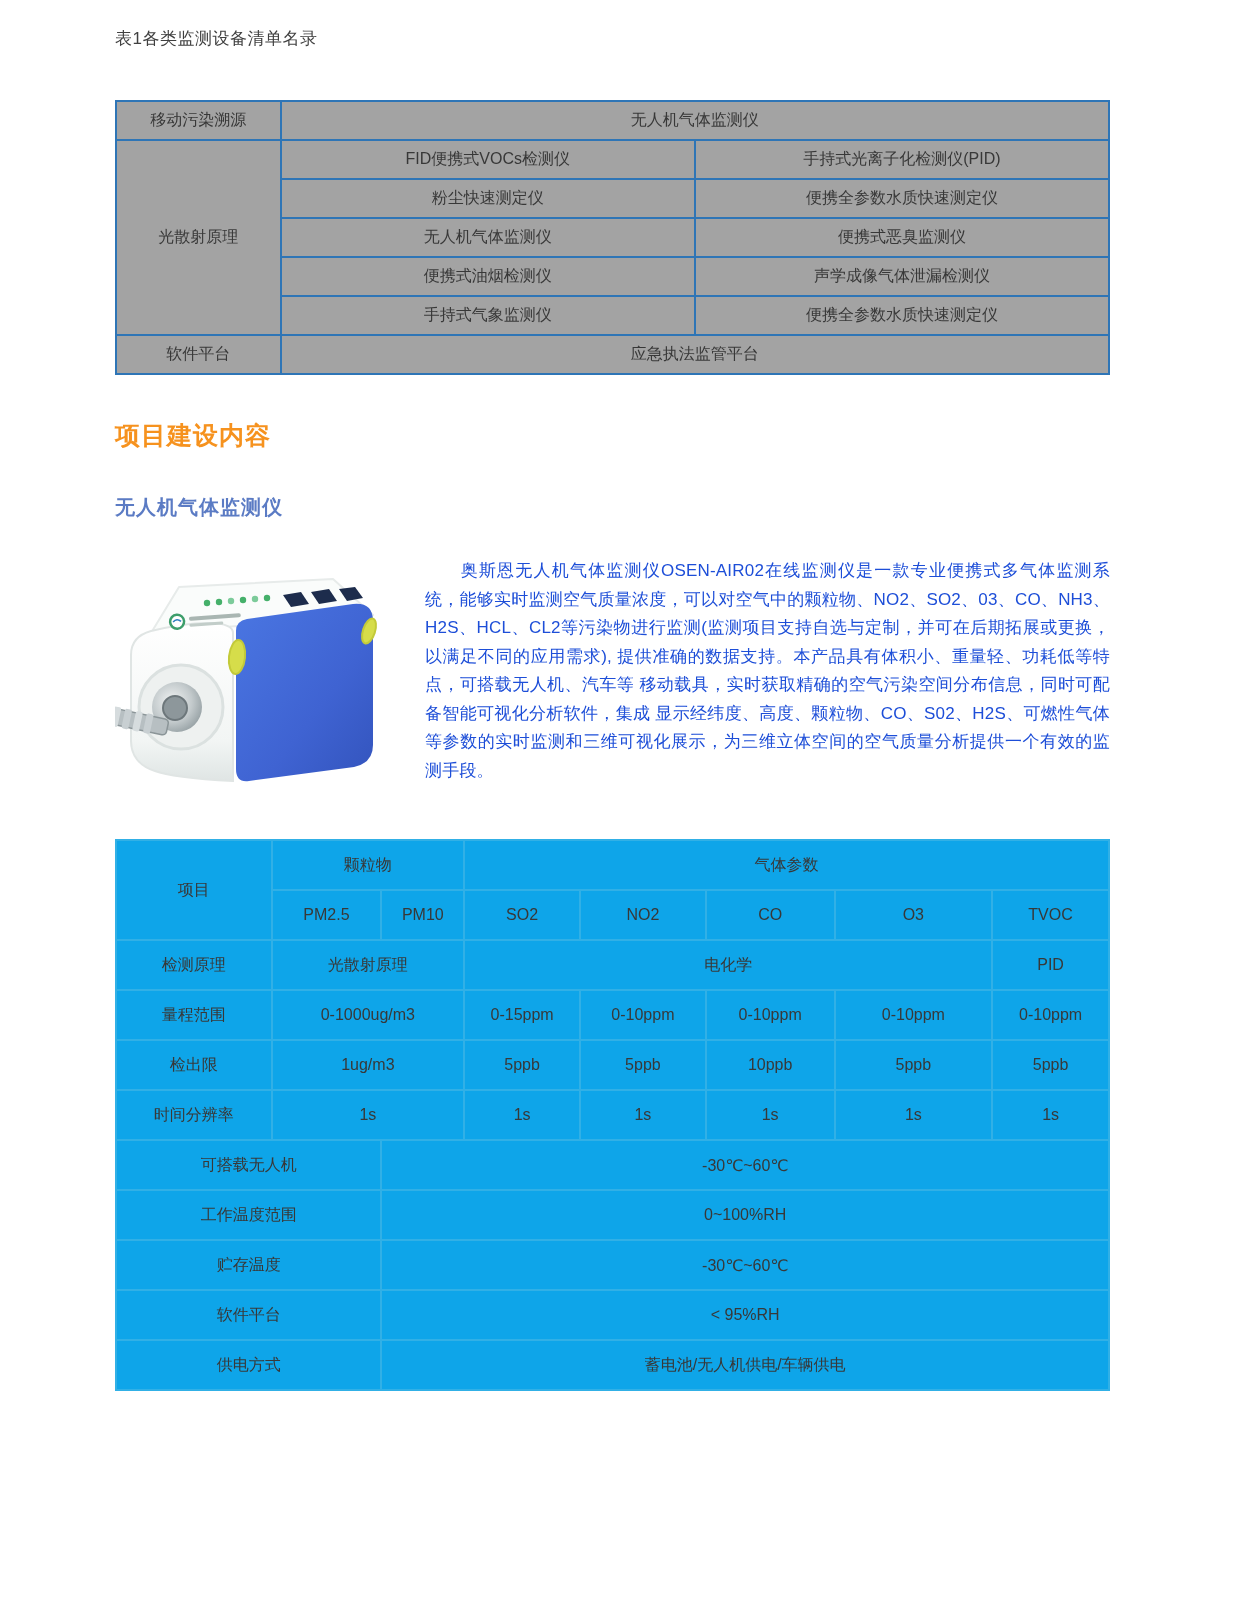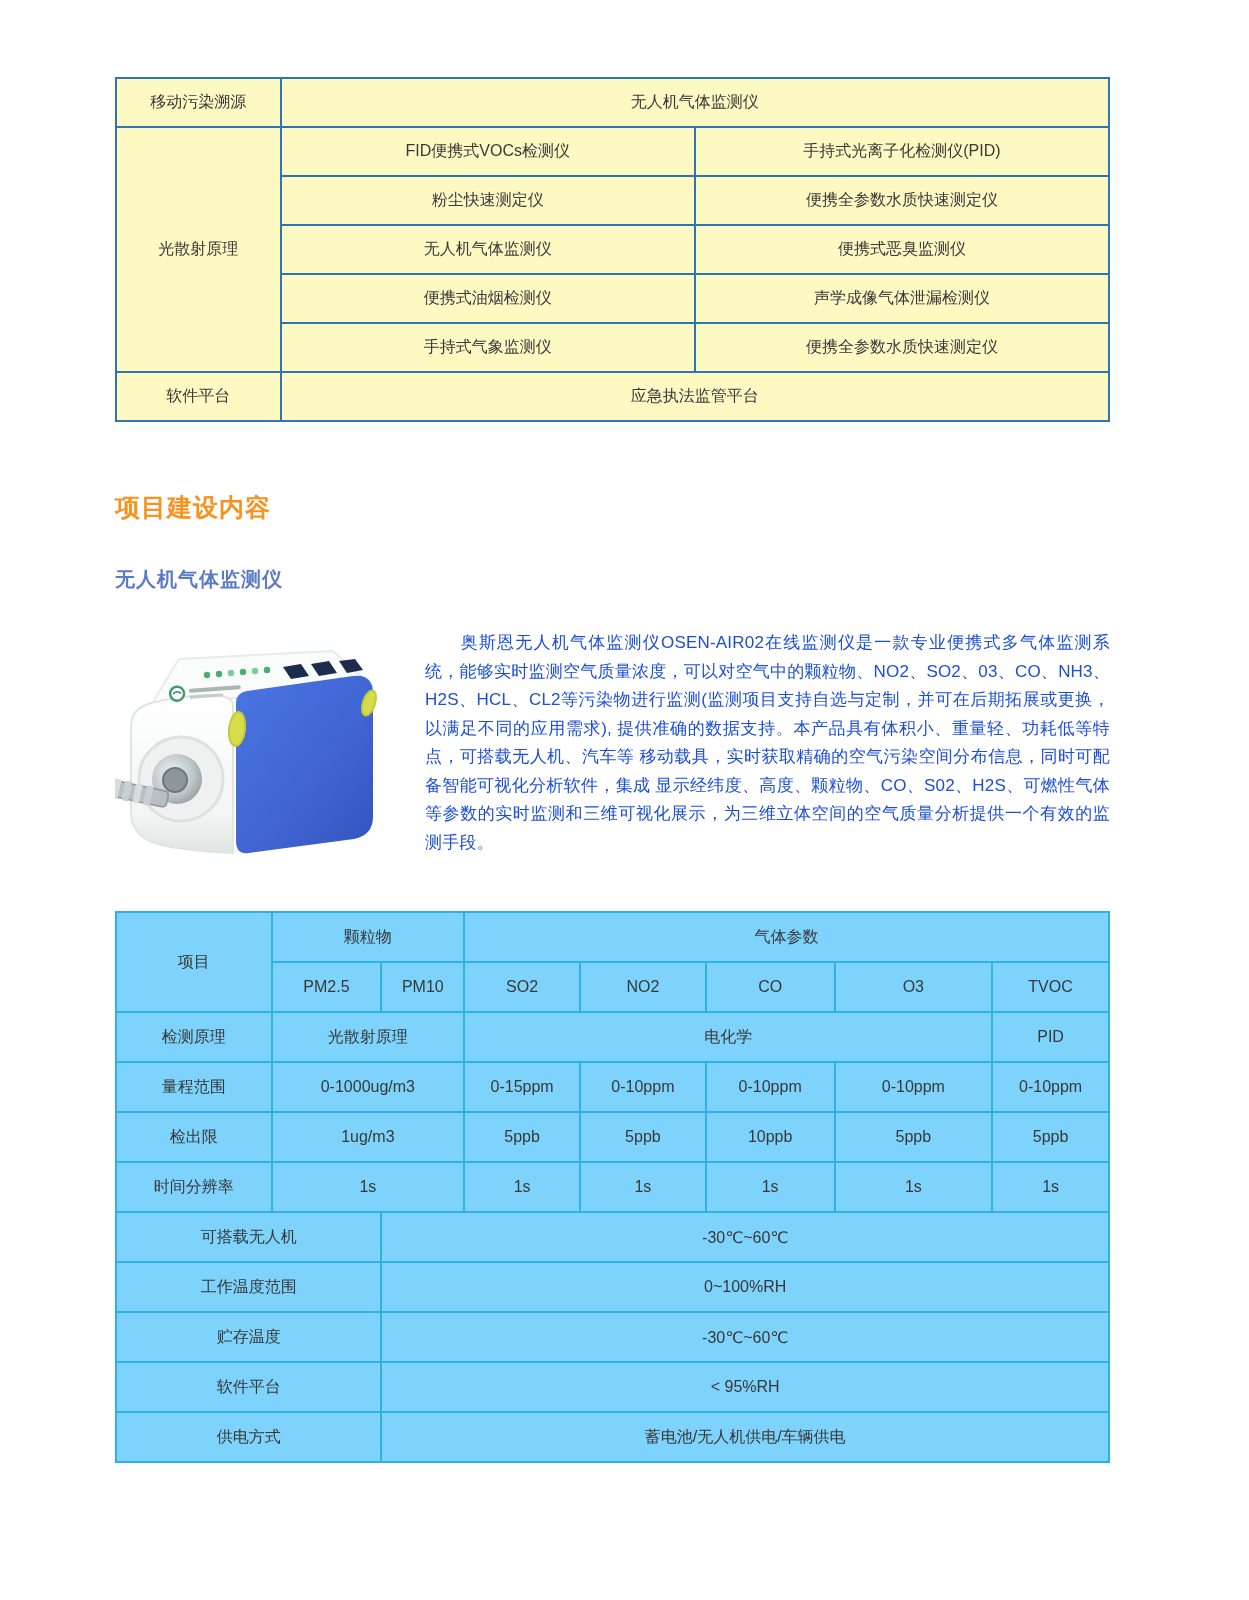--- a/index.html
+++ b/index.html
@@ -13,52 +13,53 @@
 
   .doc-title { font-size:17px; color:#404040; font-weight:normal; letter-spacing:0.5px; }
 
   
   table.equip {
     width:995px; border-collapse:collapse; margin-top:50px;
     font-size:16px; color:#383838;
   }
   table.equip td {
     border:2px solid #2e75b6; text-align:center; vertical-align:middle;
-    height:49px; padding:2px 4px; background:#fef9c3;
+    height:39px; padding:2px 4px; background:#a3a3a3;
   }
   table.equip td.cat { width:165px; }
 
   
-  .h-orange { margin-top:69px; font-size:25px; font-weight:bold; color:#f6921e; letter-spacing:1px; }
+  .h-orange { margin-top:44px; font-size:25px; font-weight:bold; color:#f6921e; letter-spacing:1px; }
   .h-blue   { margin-top:42px; font-size:20px; font-weight:bold; color:#5b7bc4; letter-spacing:1px; }
 
   
   .media { margin-top:36px; display:flex; align-items:flex-start; }
   .device-fig { width:288px; height:230px; flex:0 0 auto; margin-right:22px; }
   .desc {
     flex:1 1 auto; font-size:17px; line-height:28.5px; color:#1d4ed8;
     text-align:justify; text-indent:2.1em; letter-spacing:0.2px;
   }
 
   
   table.spec {
     width:995px; border-collapse:collapse; margin-top:52px;
     font-size:16px; color:#383838;
   }
   table.spec td {
     border:2px solid #31b0e6; text-align:center; vertical-align:middle;
-    height:50px; padding:2px 6px; background:#7dd3fc;
+    height:50px; padding:2px 6px; background:#0ea5e9;
   }
 </style>
 </head>
 <body>
 
 <div class="page">
   <div class="content">
 
+    <div class="doc-title">表1各类监测设备清单名录</div>
 
     <table class="equip">
       <colgroup>
           <col style="width:165px">
           <col style="width:415px">
           <col style="width:415px">
         </colgroup>
       <tbody>
         <tr>
           <td class="cat">移动污染溯源</td>

